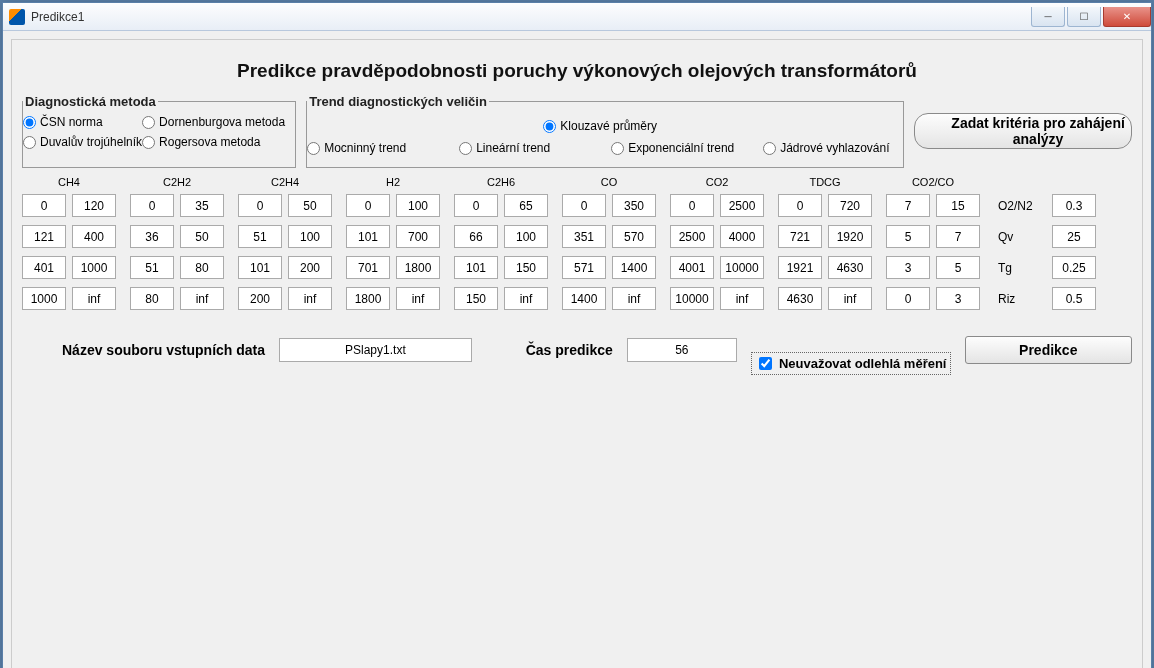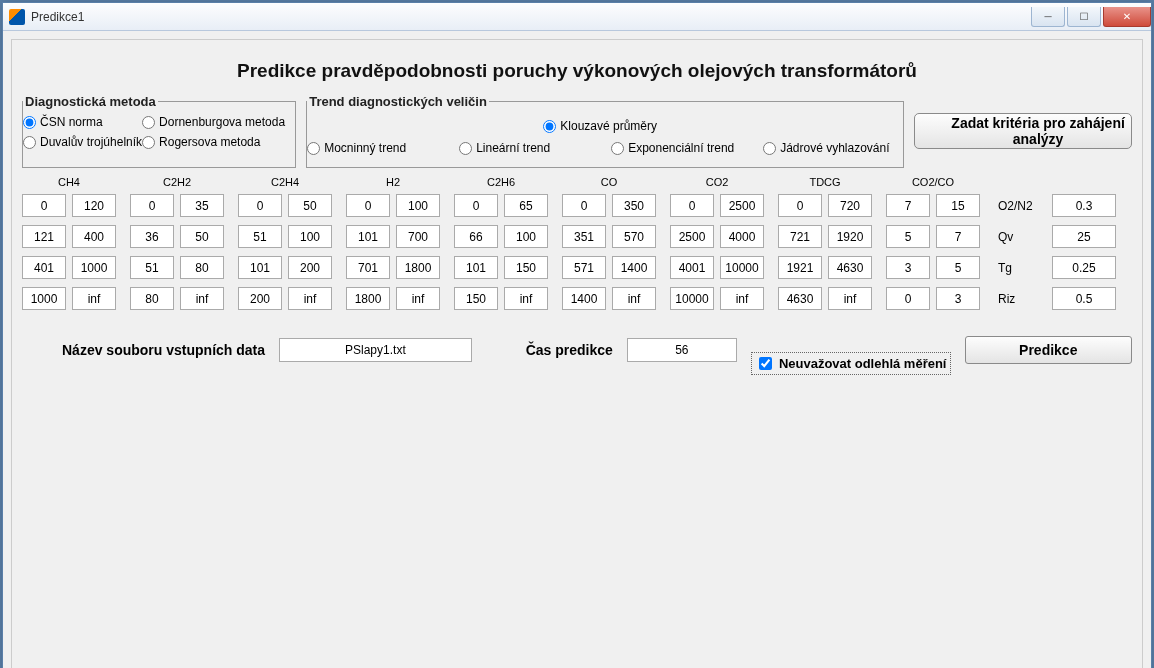--- a/index.html
+++ b/index.html
@@ -83,21 +83,21 @@
   .trend { flex: 1; display: flex; flex-direction: column; justify-content: center; }
   .trend-row { display: flex; gap: 22px; margin: 4px 0; align-items: center; }
   .trend-row.center { justify-content: center; }
   .trend-opt { min-width: 130px; }
   .main-btn {
     width: 285px;
     height: 36px;
     align-self: center;
     background: linear-gradient(#fdfdfd,#e4e4e4);
     border: 1px solid #8a8a8a;
-    border-radius: 5px;
+    border-radius: 14px;
     font-weight: bold;
     font-size: 14px;
     cursor: pointer;
     padding-left: 36px;
   }
   .radio { display: flex; align-items: center; gap: 4px; white-space: nowrap; }
   .radio input { margin: 0; }
   .radio label { cursor: pointer; }
 
   .grid-area { margin-top: 8px; display: flex; align-items: flex-start; }
@@ -116,21 +116,21 @@
   }
   .ratios-col {
     display: flex;
     flex-direction: column;
     margin-left: 4px;
     gap: 8px;
     padding-top: 18px;
   }
   .ratio-row { display: flex; align-items: center; gap: 10px; }
   .ratio-row label { width: 44px; font-size: 12px; text-align: left; }
-  input.cell.wide { width: 64px; }
+  input.cell.wide { width: 44px; }
 
   .bottom-row {
     margin-top: 14px;
     display: flex;
     align-items: center;
     gap: 14px;
   }
   .bottom-row .lbl { font-weight: bold; font-size: 14px; white-space: nowrap; padding-left: 40px; }
   .bottom-row input.text {
     height: 24px;

